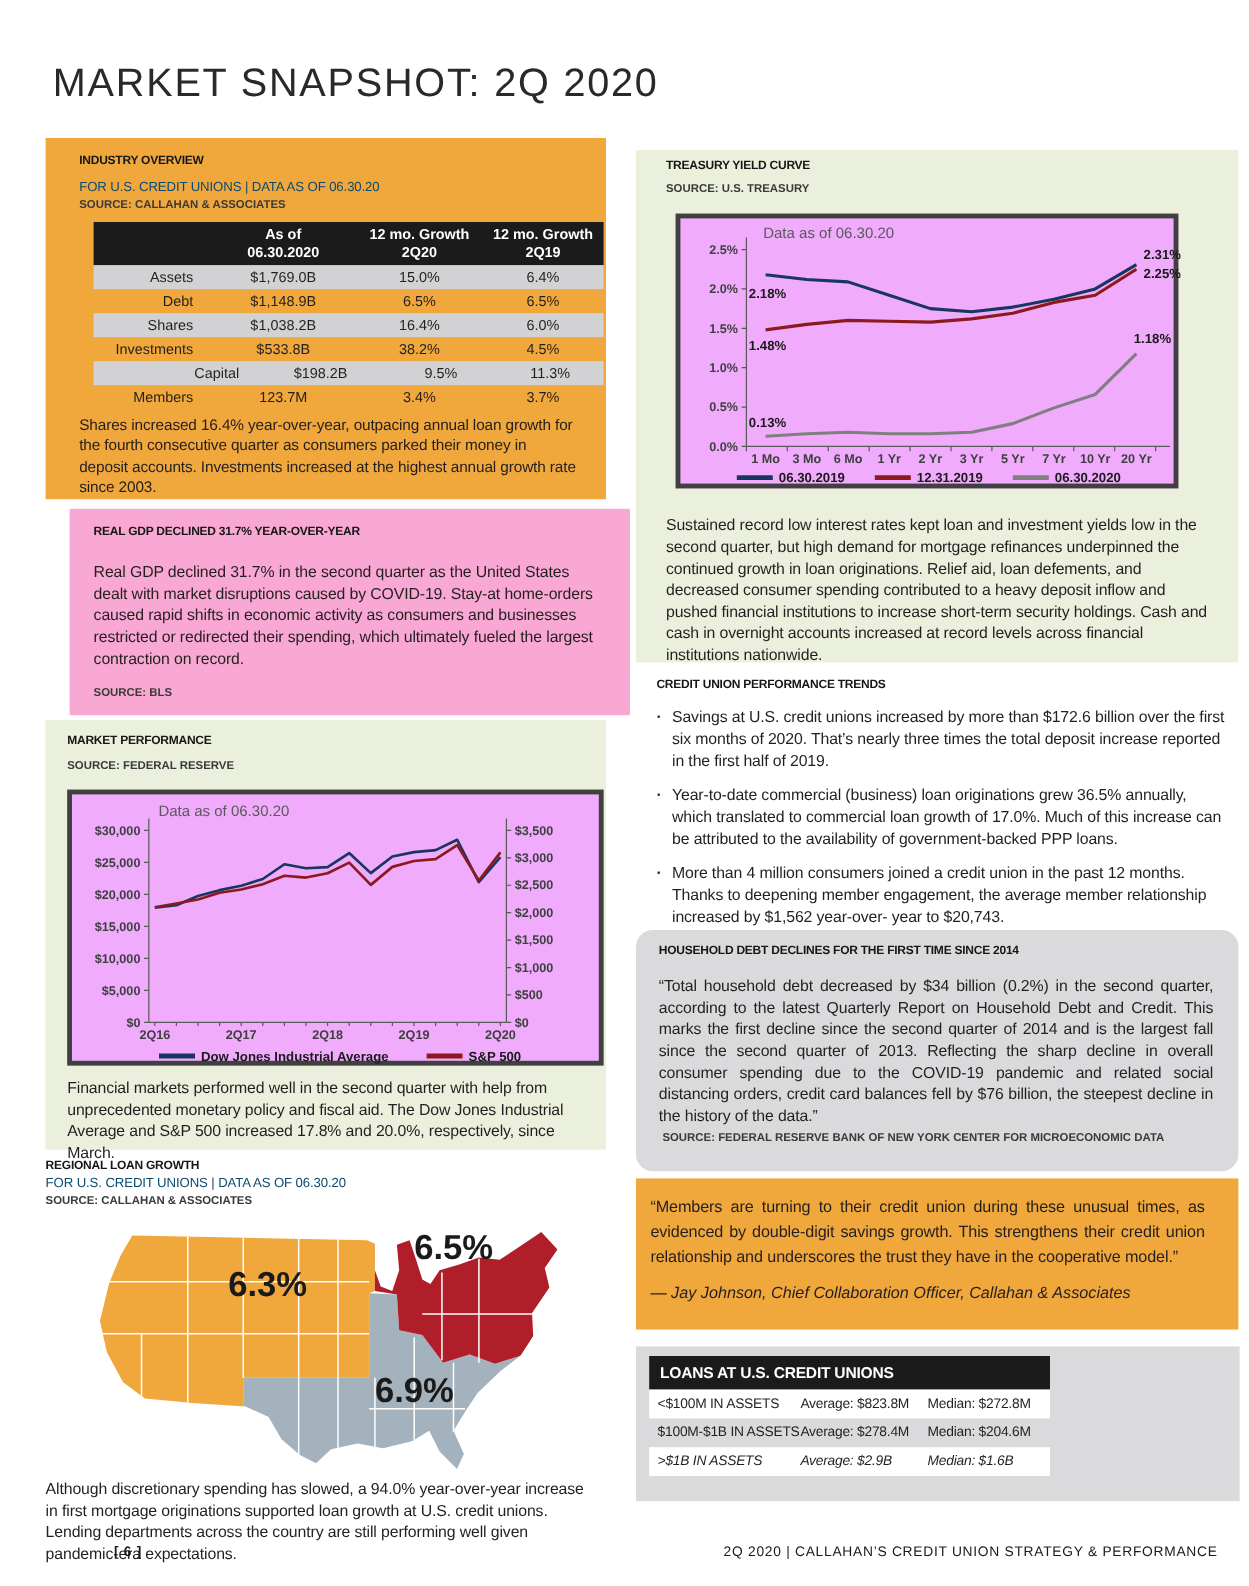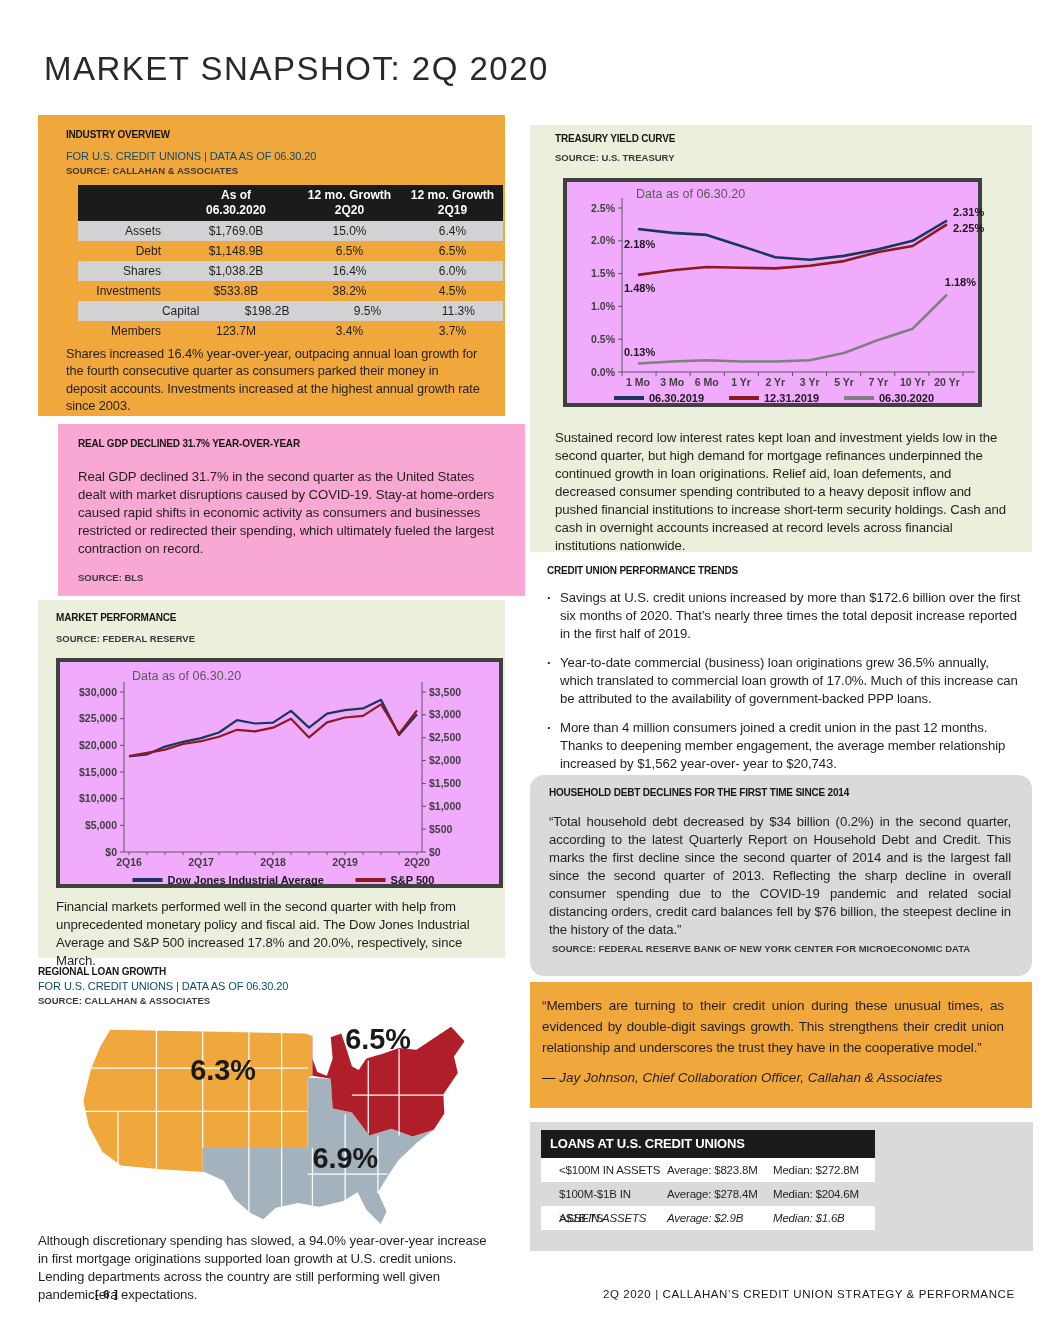--- a/index.html
+++ b/index.html
@@ -26,21 +26,21 @@
   .ind-header .c1{width:122px;text-align:center;}
   .ind-header .c2{width:105px;text-align:center;}
   .ind-header .c3{width:101px;text-align:center;}
   
   .bullet{display:flex;margin-bottom:11px;}
   .bullet .dot{width:13px;font-weight:700;flex:none;}
   
   .loans-header{background:#1B1B1B;color:#fff;font-weight:700;font-size:13px;
                 height:28px;line-height:28px;padding-left:9px;letter-spacing:-0.2px;}
   .loan-row{display:flex;height:24px;line-height:24px;font-size:11.5px;letter-spacing:-0.2px;}
-  .loan-row .s0{width:126px;padding-left:18px;box-sizing:border-box;}
+  .loan-row .s0{width:126px;padding-left:7px;box-sizing:border-box;}
   .loan-row .s1{width:106px;}
   .loan-row .s2{flex:1;}
   .footer{font-size:11.5px;letter-spacing:0.6px;color:#1a1a1a;}
   .quote-body{font-size:13.5px;line-height:1.55;text-align:justify;letter-spacing:-0.1px;}
   .attr{font-size:13.5px;font-style:italic;}
   svg text{font-family:"Liberation Sans",sans-serif;}
 </style>
 </head>
 <body>
 

